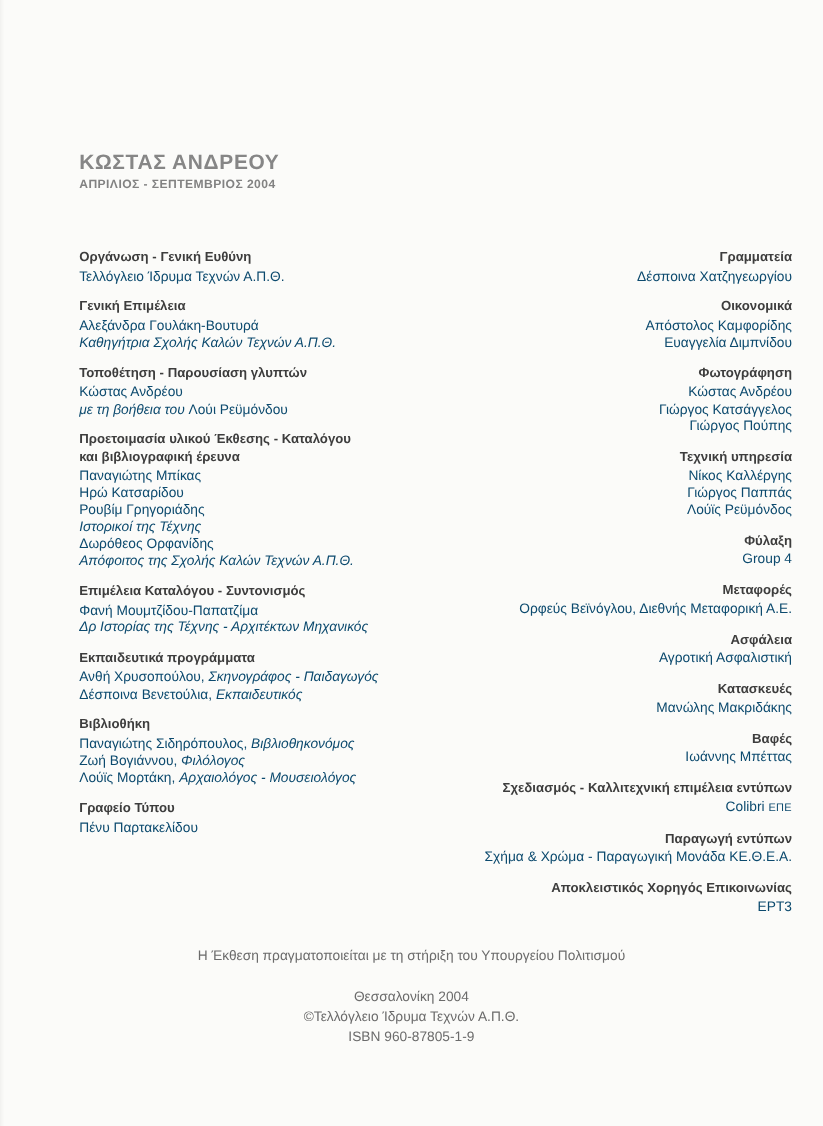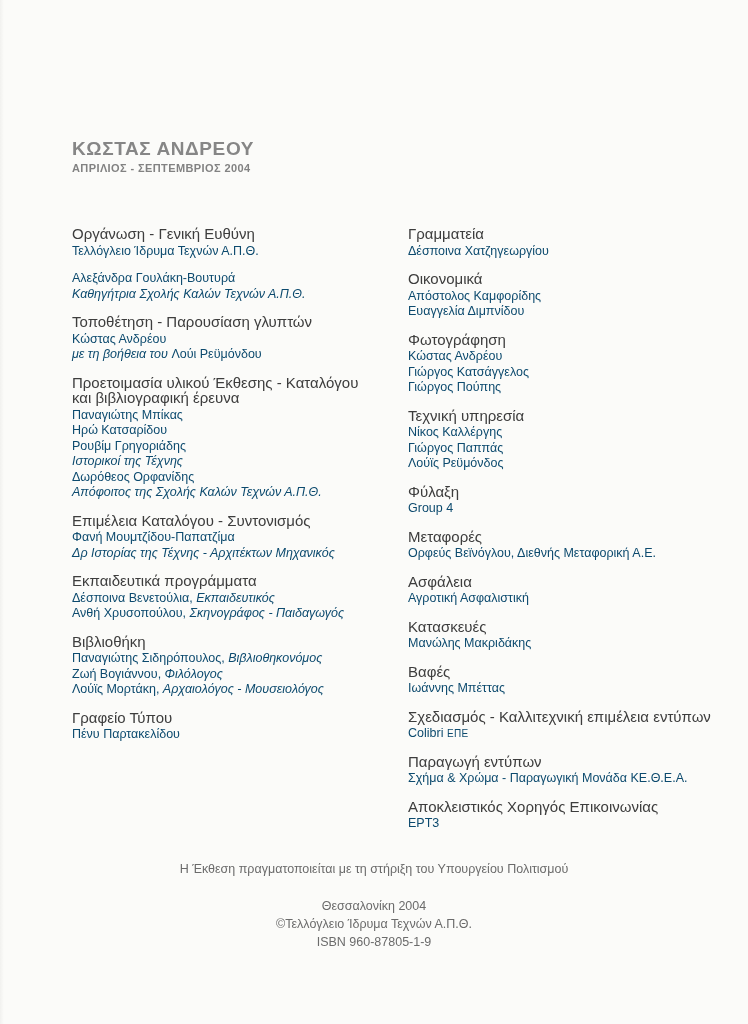--- a/index.html
+++ b/index.html
@@ -41,25 +41,25 @@
     color: #828282;
   }
   .columns {
     position: absolute;
     left: 72px;
     top: 226px;
     width: 648px;
     display: flex;
   }
   .col-left  { width: 336px; flex-shrink: 0; }
-  .col-right { width: 312px; flex-shrink: 0; }
+  .col-right { width: 312px; flex-shrink: 0; text-align: right; }
   .section { margin-bottom: 12px; }
   .section .heading {
-    font-size: 15px;
-    font-weight: normal;
+    font-size: 12px;
+    font-weight: bold;
     color: #3d3d3d;
     line-height: 15.5px;
   }
   .section .heading + .line { margin-top: 2px; }
   .section .line {
     font-size: 12.5px;
     color: #0c4a6e;
     line-height: 15.5px;
   }
   .section .line .i { font-style: italic; }
@@ -94,20 +94,21 @@
   <div class="subtitle">ΑΠΡΙΛΙΟΣ - ΣΕΠΤΕΜΒΡΙΟΣ 2004</div>
 </header>
 
 <div class="columns">
   <div class="col-left" id="col-left">
       <section class="section">
         <div class="heading">Οργάνωση - Γενική Ευθύνη</div>
         <div class="line"><span>Τελλόγλειο Ίδρυμα Τεχνών Α.Π.Θ.</span></div>
       </section>
       <section class="section">
+        <div class="heading">Γενική Επιμέλεια</div>
         <div class="line"><span>Αλεξάνδρα Γουλάκη-Βουτυρά</span></div>
         <div class="line"><span class="i">Καθηγήτρια Σχολής Καλών Τεχνών Α.Π.Θ.</span></div>
       </section>
       <section class="section">
         <div class="heading">Τοποθέτηση - Παρουσίαση γλυπτών</div>
         <div class="line"><span>Κώστας Ανδρέου</span></div>
         <div class="line"><span class="i">με τη βοήθεια του </span><span>Λούι Ρεϋμόνδου</span></div>
       </section>
       <section class="section">
         <div class="heading">Προετοιμασία υλικού Έκθεσης - Καταλόγου</div>
@@ -119,22 +120,22 @@
         <div class="line"><span>Δωρόθεος Ορφανίδης</span></div>
         <div class="line"><span class="i">Απόφοιτος της Σχολής Καλών Τεχνών Α.Π.Θ.</span></div>
       </section>
       <section class="section">
         <div class="heading">Επιμέλεια Καταλόγου - Συντονισμός</div>
         <div class="line"><span>Φανή Μουμτζίδου-Παπατζίμα</span></div>
         <div class="line"><span class="i">Δρ Ιστορίας της Τέχνης - Αρχιτέκτων Μηχανικός</span></div>
       </section>
       <section class="section">
         <div class="heading">Εκπαιδευτικά προγράμματα</div>
+        <div class="line"><span>Ανθή Χρυσοπούλου, </span><span class="i">Σκηνογράφος - Παιδαγωγός</span></div>
         <div class="line"><span>Δέσποινα Βενετούλια, </span><span class="i">Εκπαιδευτικός</span></div>
-        <div class="line"><span>Ανθή Χρυσοπούλου, </span><span class="i">Σκηνογράφος - Παιδαγωγός</span></div>
       </section>
       <section class="section">
         <div class="heading">Βιβλιοθήκη</div>
         <div class="line"><span>Παναγιώτης Σιδηρόπουλος, </span><span class="i">Βιβλιοθηκονόμος</span></div>
         <div class="line"><span>Ζωή Βογιάννου, </span><span class="i">Φιλόλογος</span></div>
         <div class="line"><span>Λούϊς Μορτάκη, </span><span class="i">Αρχαιολόγος - Μουσειολόγος</span></div>
       </section>
       <section class="section">
         <div class="heading">Γραφείο Τύπου</div>
         <div class="line"><span>Πένυ Παρτακελίδου</span></div>

